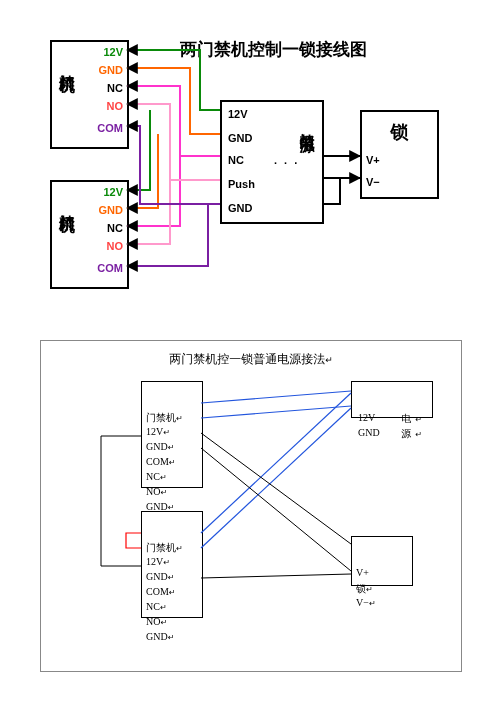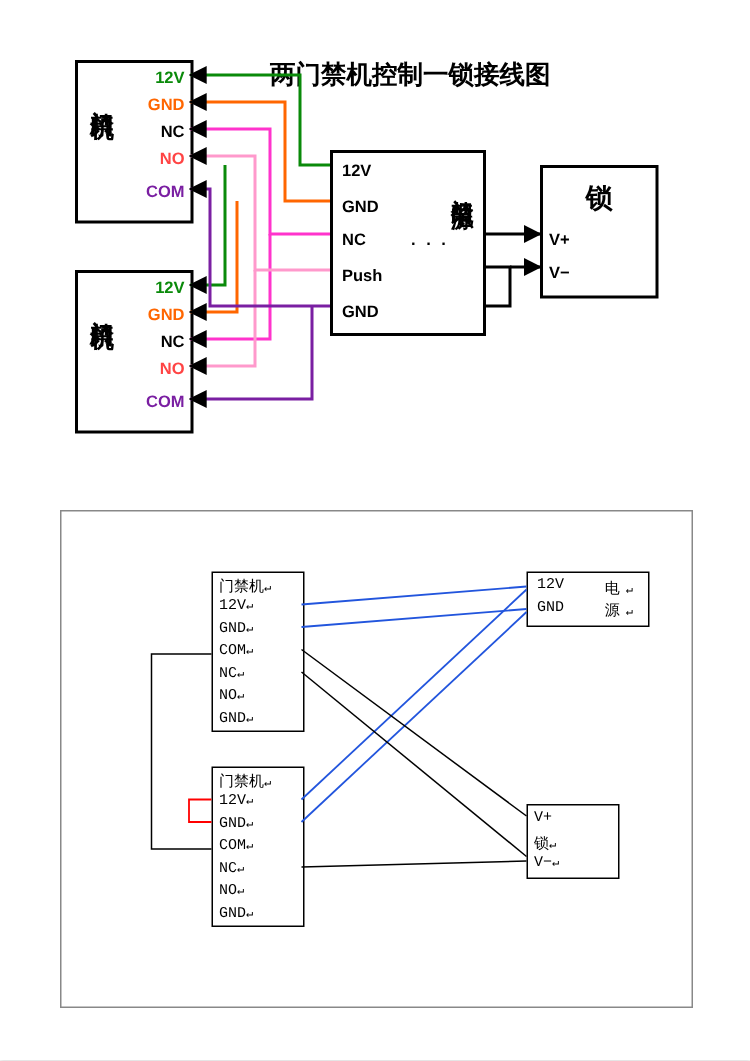--- a/index.html
+++ b/index.html
@@ -3,21 +3,21 @@
 <meta charset="utf-8">
 <style>
   body { margin:0; padding:0; background:#eee; font-family:"Microsoft YaHei",sans-serif; }
   .page { width:500px; height:707px; background:#fff; margin:0 auto; position:relative; box-shadow:0 0 3px rgba(0,0,0,.3); }
   .diagram { position:relative; }
   .abs { position:absolute; }
   .box { border:2px solid #000; background:#fff; }
   .thinbox { border:1px solid #000; background:#fff; }
   svg { position:absolute; top:0; left:0; pointer-events:none; }
   .pin { font-size:11px; font-weight:bold; font-family:Arial,sans-serif; }
-  .pin2 { font-size:10px; font-family:Liberation Mono, monospace; }
+  .pin2 { font-size:10px; font-family:Liberation Serif, serif;margin-top:27px; }
   .label-cn { font-size:14px; font-weight:bold; }
   .title1 { font-size:17px; font-weight:bold; }
   .title2 { font-size:12px; }
   .vtxt { writing-mode:vertical-rl; text-orientation:upright; letter-spacing:2px; }
 </style>
 </head>
 <body>
 
 <div class="page">
 
@@ -82,20 +82,23 @@
       <path d="M87,236 H168 V174" fill="none" stroke="#7a1fa2" stroke-width="2" marker-start="url(#ah)"></path>
 
       <path d="M282,126 H320" fill="none" stroke="#000" stroke-width="2" marker-end="url(#ah)"></path>
       <path d="M282,148 H300 V174 H282" fill="none" stroke="#000" stroke-width="2"></path>
       <path d="M300,148 H320" fill="none" stroke="#000" stroke-width="2" marker-end="url(#ah)"></path>
     </svg>
   </div>
 
   <div class="diagram abs" style="left:40px; top:340px; width:420px; height:330px; border:1px solid #888;">
 
+    <div class="abs title2" style="left:0; right:0; top:10px; text-align:center;">
+      <span>两门禁机控一锁普通电源接法</span><span style="font-size:9px;">↵</span>
+    </div>
 
     <div class="abs thinbox" style="left:100px; top:40px; width:60px; height:105px;">
       <div class="abs pin2" style="left:4px; top:2px;"><span>门禁机</span><span style="font-size:8px;">↵</span></div>
       <div class="abs pin2" style="left:4px; top:17px;"><span>12V</span><span style="font-size:8px;">↵</span></div>
       <div class="abs pin2" style="left:4px; top:32px;"><span>GND</span><span style="font-size:8px;">↵</span></div>
       <div class="abs pin2" style="left:4px; top:47px;"><span>COM</span><span style="font-size:8px;">↵</span></div>
       <div class="abs pin2" style="left:4px; top:62px;"><span>NC</span><span style="font-size:8px;">↵</span></div>
       <div class="abs pin2" style="left:4px; top:77px;"><span>NO</span><span style="font-size:8px;">↵</span></div>
       <div class="abs pin2" style="left:4px; top:92px;"><span>GND</span><span style="font-size:8px;">↵</span></div>
     </div>

